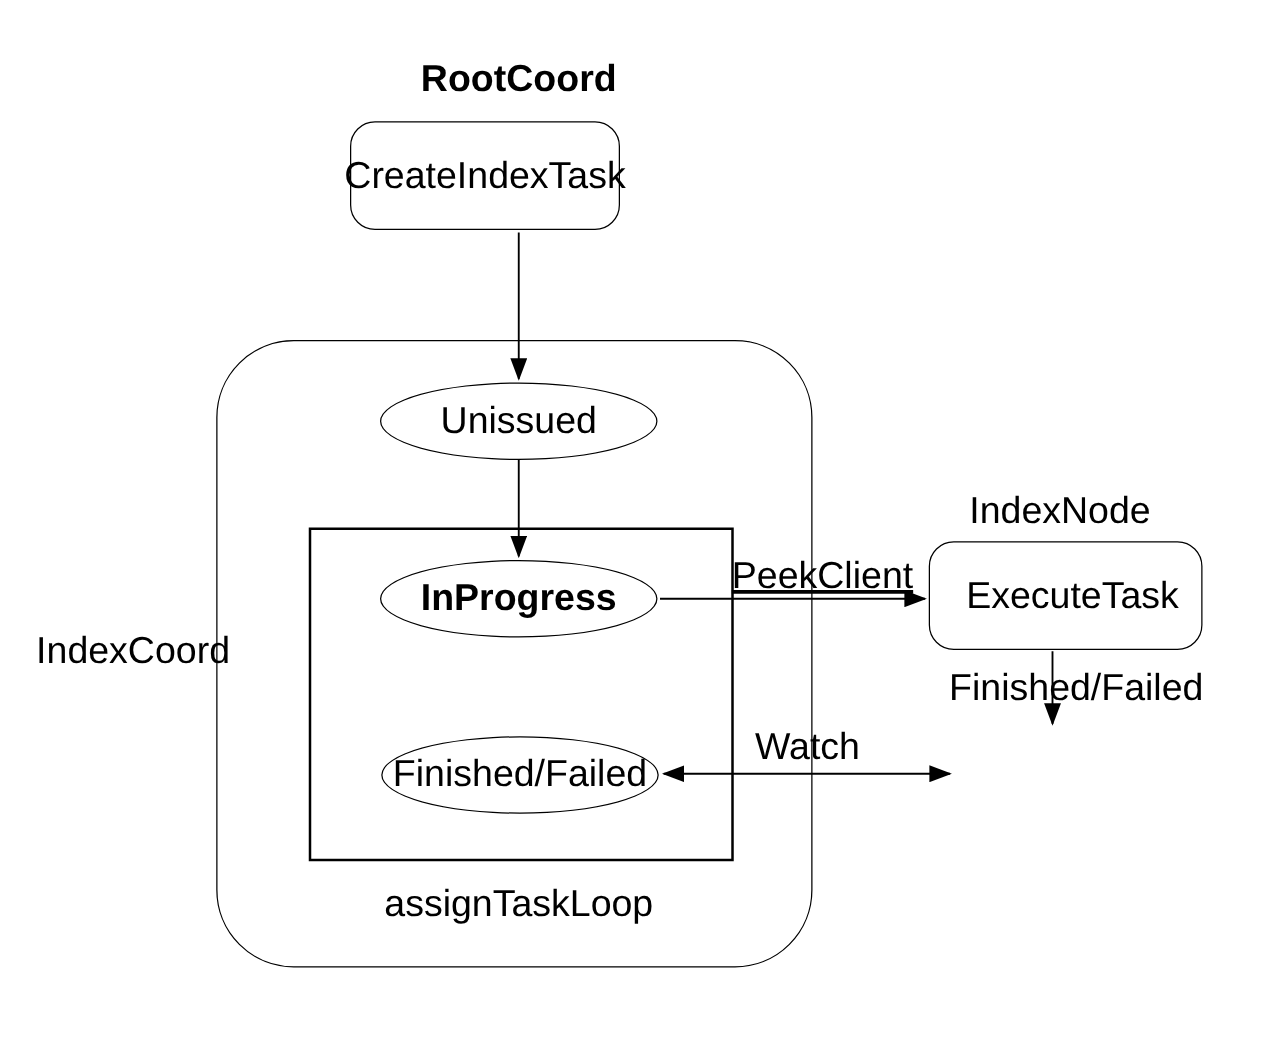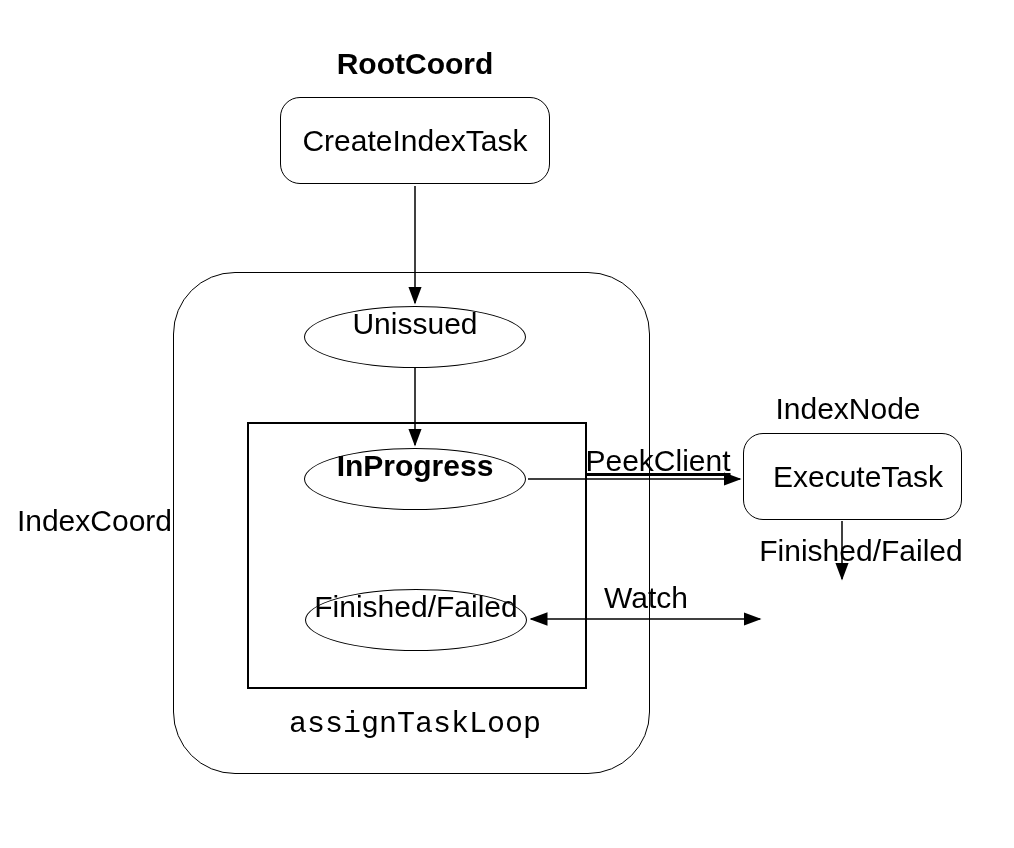--- a/index.html
+++ b/index.html
@@ -46,21 +46,21 @@
     font-size: 30px;
     z-index: 3;
     box-sizing: border-box;
   }
   .node-ellipse {
     position: absolute;
     border: 1.5px solid #000000;
     border-radius: 50%;
     background: #ffffff;
     display: flex;
-    align-items: flex-start;
+    align-items: center;
     justify-content: center;
     font-size: 30px;
     z-index: 3;
     box-sizing: border-box;
   }
   .lbl {
     position: absolute;
     display: flex;
     align-items: center;
     justify-content: center;
@@ -88,25 +88,25 @@
     <path d="M415,368 L415,445" stroke="#000000" stroke-width="1.5" fill="none" marker-end="url(#arrowhead)"></path>
     <path d="M528,479 L740,479" stroke="#000000" stroke-width="1.5" fill="none" marker-end="url(#arrowhead)"></path>
     <path d="M842,521 L842,579" stroke="#000000" stroke-width="1.5" fill="none" marker-end="url(#arrowhead)"></path>
     <path d="M531,619 L760,619" stroke="#000000" stroke-width="1.5" fill="none" marker-start="url(#arrowhead)" marker-end="url(#arrowhead)"></path>
   </svg>
 
   <div class="container-outer" style="left:173px; top:272px; width:475px; height:500px;"></div>
   <div class="container-inner" style="left:247px; top:422px; width:336px; height:263px;"></div>
 
   <div class="lbl" style="left:280px; top:46px; width:270px; height:36px;font-weight:bold;">RootCoord</div>
-  <div class="lbl right-align" style="left:4px; top:503px; width:168px; height:36px;">IndexCoord</div>
+  <div class="lbl right-align" style="left:16px; top:503px; width:168px; height:36px;">IndexCoord</div>
   <div class="lbl" style="left:723px; top:391px; width:250px; height:36px;">IndexNode</div>
-  <div class="lbl" style="left:290px; top:706px; width:250px; height:36px;font-family:Liberation Mono, monospace;">assignTaskLoop</div>
+  <div class="lbl" style="left:290px; top:706px; width:250px; height:36px;">assignTaskLoop</div>
 
-  <div class="node-rect" style="left:280px; top:97px; width:270px; height:87px;">
+  <div class="node-rect" style="left:280px; top:97px; width:216px; height:87px;">
     <span>CreateIndexTask</span>
   </div>
 
   <div class="node-ellipse" style="left:304px; top:306px; width:222px; height:62px;">
     <span>Unissued</span>
   </div>
 
   <div class="node-ellipse" style="left:304px; top:448px; width:222px; height:62px;font-weight:bold;">
     <span>InProgress</span>
   </div>

